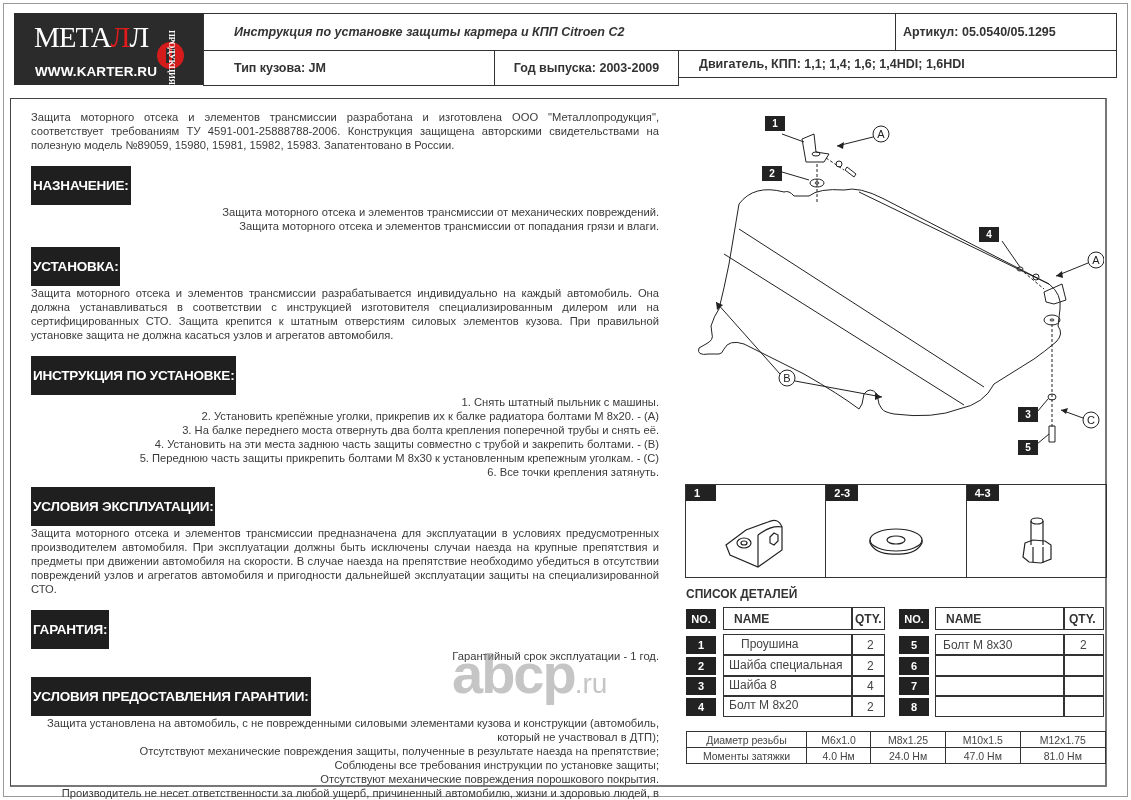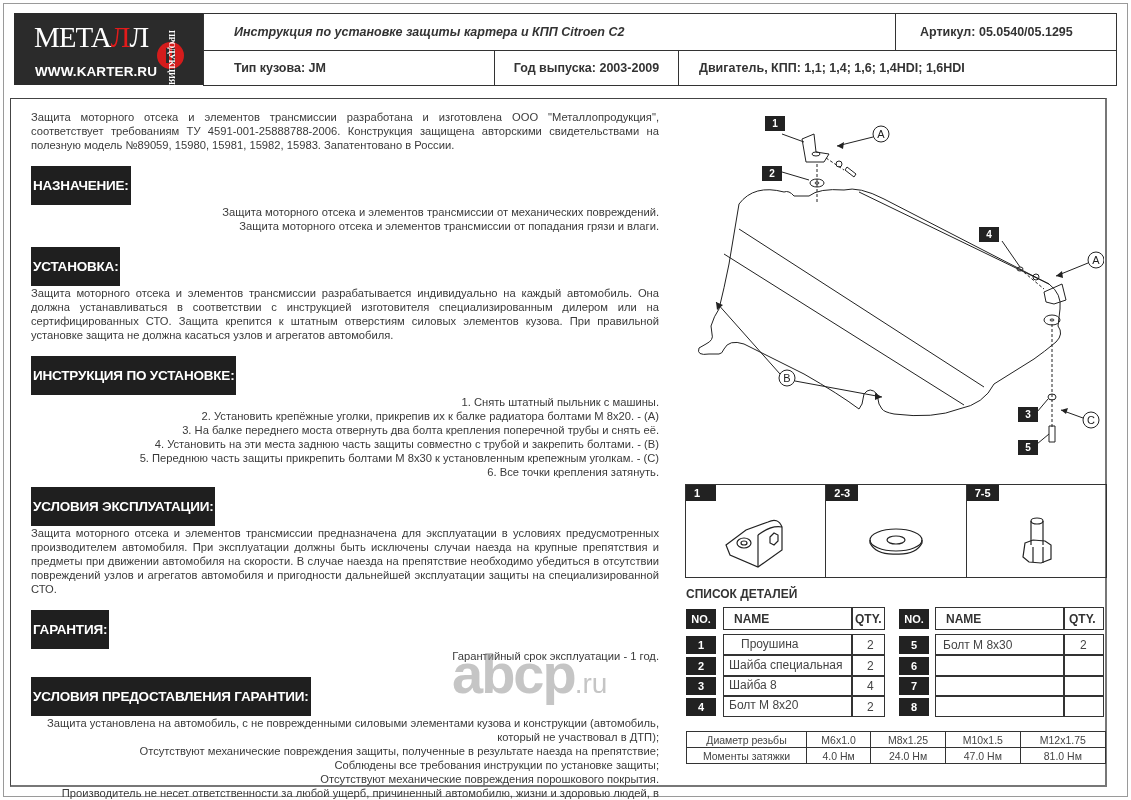--- a/index.html
+++ b/index.html
@@ -13,24 +13,24 @@
   .logo-main { position: absolute; left: 20px; top: 8px; font-family: Liberation Serif, serif; font-size: 29px; color: #fff; letter-spacing: -1px; }
   .logo-main .red { color: #e21b1b; }
   .logo-circle { position: absolute; left: 143px; top: 29px; width: 27px; height: 27px; border-radius: 50%; background: #d41c1c; }
   .logo-circle::before, .logo-circle::after { content: ""; position: absolute; top: 6px; width: 3px; height: 15px; background: #2b2b2b; }
   .logo-circle::before { left: 9px; } .logo-circle::after { left: 15px; }
   .logo-url { position: absolute; left: 21px; top: 51px; font-size: 13.5px; font-weight: bold; color: #fff; letter-spacing: 0.1px; }
   .logo-arc { position: absolute; left: 153px; top: 17px; font-family: "Liberation Serif", serif; font-size: 9px; color: #fff; font-weight: bold; writing-mode: vertical-rl; letter-spacing: -0.5px; }
 
   .hdr { position: absolute; border: 1.5px solid #333; font-size: 12.5px; font-weight: bold; color: #333; display: flex; align-items: center; }
   .hdr-title { left: 203px; top: 13px; width: 693px; height: 38px; padding-left: 30px; font-style: italic; }
-  .hdr-article { left: 895px; top: 13px; width: 222px; height: 38px; padding-left: 24px; }
+  .hdr-article { left: 895px; top: 13px; width: 222px; height: 38px; padding-left: 7px; }
   .hdr-body { left: 203px; top: 50px; width: 292px; height: 36px; padding-left: 30px; }
   .hdr-year { left: 494px; top: 50px; width: 185px; height: 36px; justify-content: center; }
-  .hdr-engine { left: 678px; top: 50px; width: 439px; height: 36px; padding-left: 20px; }
+  .hdr-engine { left: 678px; top: 50px; width: 439px; height: 28px; padding-left: 20px; }
 
   
   .main-frame { position: absolute; left: 10px; top: 98px; width: 1097px; height: 689px; border: 1px solid #444; border-right: 2px solid #777; border-bottom: 2px solid #777; }
 
   
   .text-col { position: absolute; left: 31px; top: 110px; width: 628px; font-size: 11.2px; line-height: 14px; color: #3a3a3a; }
   .para { text-align: justify; }
   .sec-head { display: inline-block; background: #1f1f1f; color: #fff; font-weight: bold; font-size: 13.5px; padding: 12px 2px; line-height: 15px; margin-top: 14px; letter-spacing: -0.2px; }
   .line { display: block; text-align: right; }
 
@@ -215,21 +215,21 @@
     <div class="thumb-label">2-3</div>
     <svg width="140" height="92">
       <g fill="none" stroke="#222" stroke-width="1.2">
         <ellipse cx="70" cy="55" rx="26" ry="11"></ellipse>
         <path d="M44 55 L44 58 Q50 70 70 69 Q90 70 96 58 L96 55"></path>
         <ellipse cx="70" cy="55" rx="9" ry="4"></ellipse>
       </g>
     </svg>
   </div>
   <div class="thumb">
-    <div class="thumb-label">7-5</div>
+    <div class="thumb-label">4-3</div>
     <svg width="140" height="92">
       <g fill="none" stroke="#222" stroke-width="1.2">
         <ellipse cx="70" cy="36" rx="6" ry="3"></ellipse>
         <line x1="64" y1="36" x2="64" y2="60"></line>
         <line x1="76" y1="36" x2="76" y2="60"></line>
         <path d="M58 58 L66 55 L78 56 L84 60 L84 74 L74 78 L62 77 L56 72 Z"></path>
         <line x1="66" y1="62" x2="66" y2="77"></line>
         <line x1="76" y1="62" x2="76" y2="78"></line>
       </g>
     </svg>

